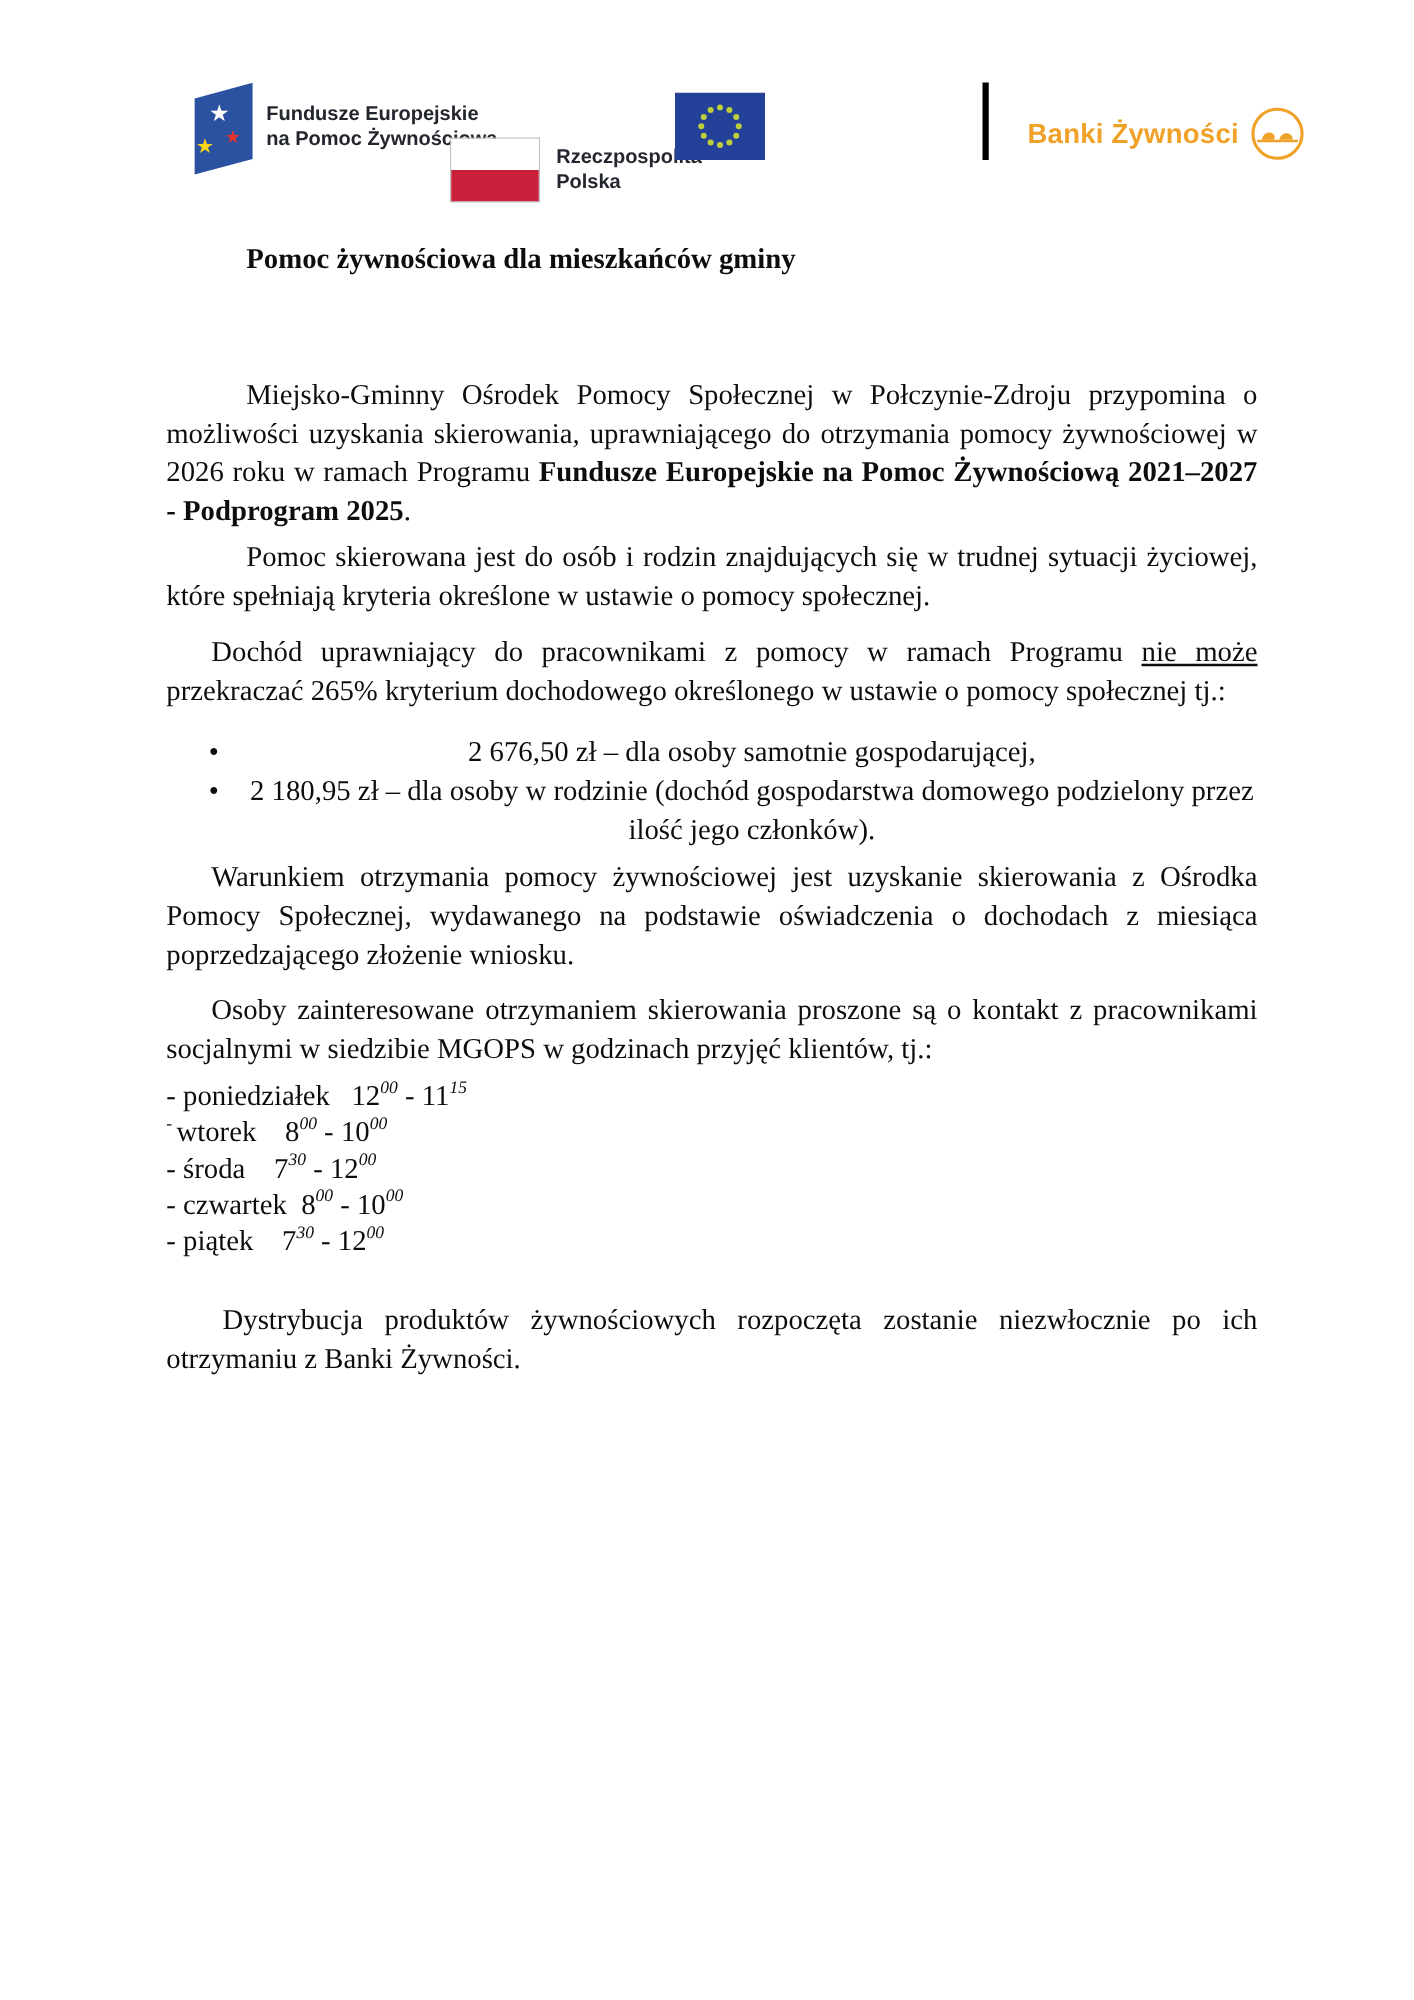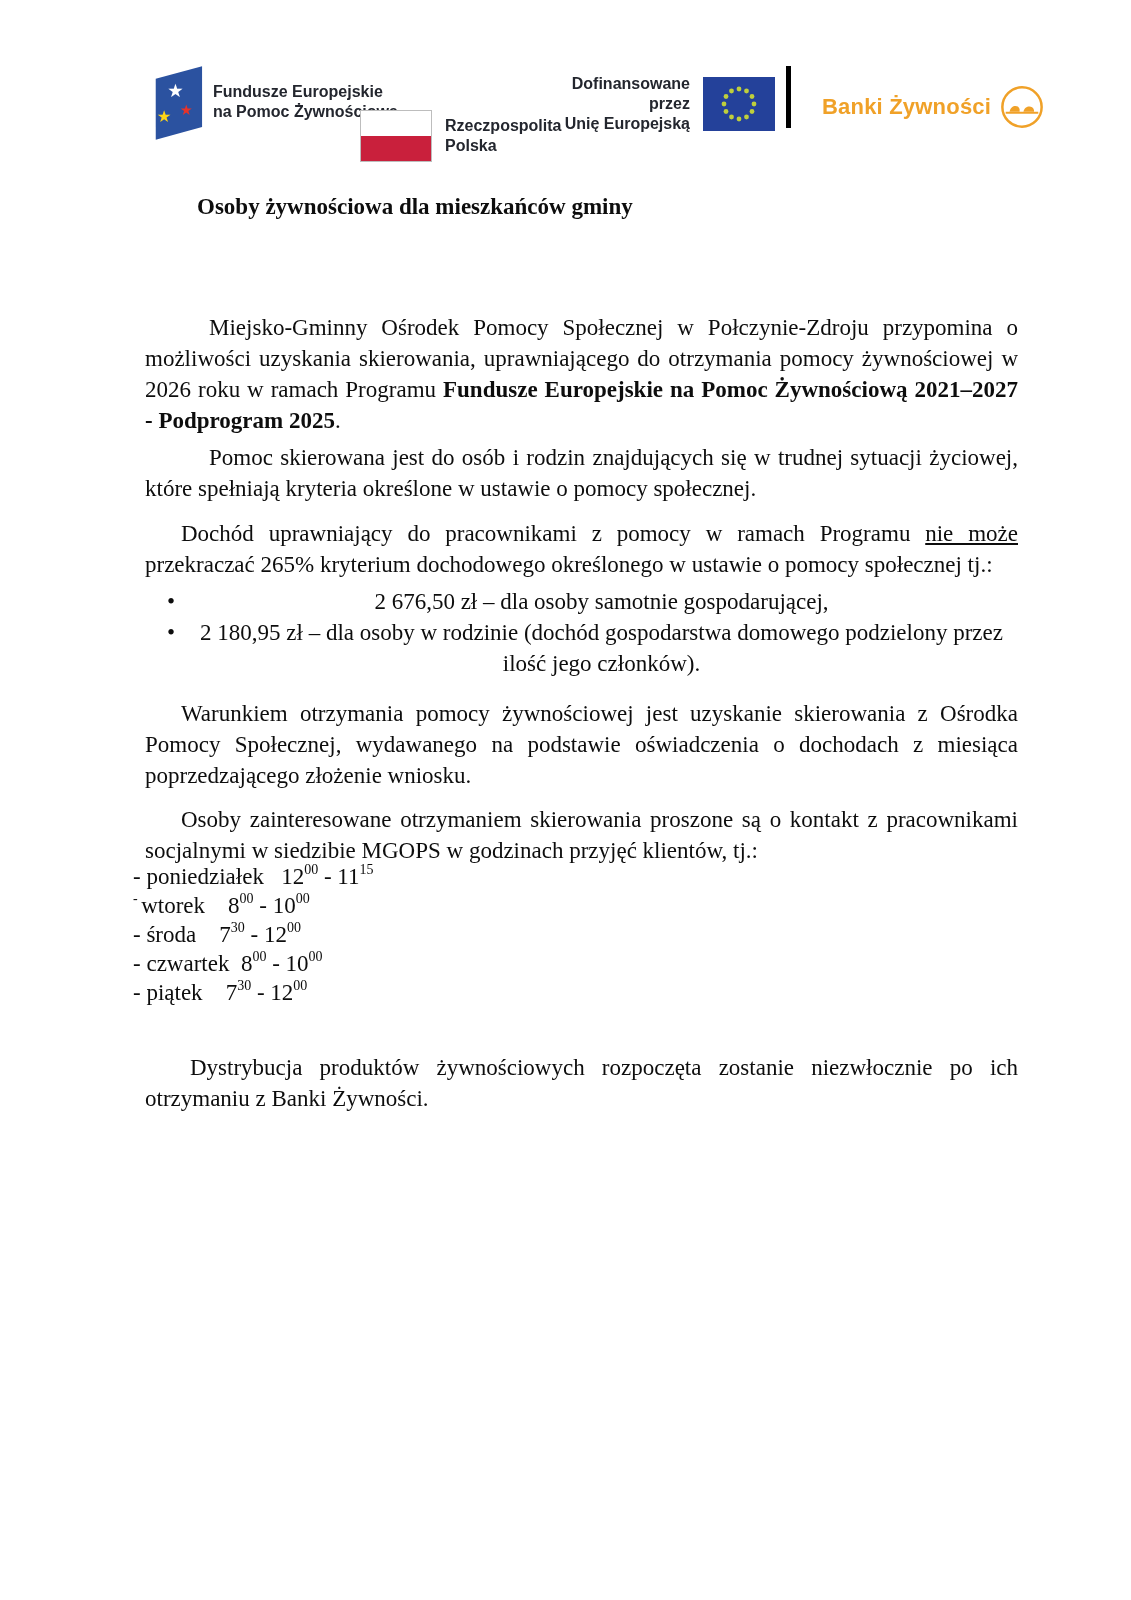--- a/index.html
+++ b/index.html
@@ -24,21 +24,21 @@
   .lg-eu .lg-text{text-align:right;width:150px;}
   .divider{position:absolute;left:786px;top:66px;width:5px;height:62px;background:var(--divider-black,#000);}
   .lg-banki{left:822px;top:84px;gap:8px;}
   .banki-label{font:700 22px "Liberation Sans","DejaVu Sans",sans-serif;color:var(--banki-orange,#f0a128);letter-spacing:.2px;}
   
   .title{
     position:absolute;left:197px;top:194px;margin:0;
     font-size:23px;font-weight:700;
   }
   .p{
-    position:absolute;left:133px;width:873px;margin:12px;
+    position:absolute;left:133px;width:873px;margin:0;
     font-size:23px;line-height:31px;text-align:justify;
   }
   .ind64{text-indent:64px;}
   .ind36{text-indent:36px;}
   .ind45{text-indent:45px;}
   #p1{top:300px;}
   #p2{top:430px;}
   #p3{top:506px;}
   #p4{top:686px;}
   #p5{top:792px;}
@@ -49,21 +49,21 @@
     list-style:none;margin:0;padding:0;
     font-size:23px;line-height:31px;text-align:center;
   }
   ul.bullets li{position:relative;padding-left:64px;}
   ul.bullets li::before{content:"\2022";position:absolute;left:34px;font-size:23px;}
   .schedule{
     position:absolute;left:133px;top:862px;
     font-size:23px;line-height:29px;
   }
   .sched-row{white-space:pre;height:29px;}
-  sup{font-size:14px;line-height:0;position:relative;top:-1px;vertical-align:super;}
+  sup{font-size:14px;line-height:0;position:relative;top:-1px;vertical-align:super;font-style:italic;}
 </style>
 </head>
 <body>
 
 <div class="page">
 
   <div class="lg lg-fundusze">
     <svg width="56" height="80" viewBox="0 0 58 82">
       <polygon points="8,17 56,4 56,67 8,80" fill="var(--fundusze-blue)"></polygon>
       <text x="20" y="36" font-size="19" fill="var(--star-white)">★</text>
@@ -81,24 +81,20 @@
       <div class="half poland-white"></div>
       <div class="half poland-red"></div>
     </div>
     <div class="lg-text">
       <div>Rzeczpospolita</div>
       <div>Polska</div>
     </div>
   </div>
 
   <div class="lg lg-eu">
-    <div class="lg-text">
-      <div>Dofinansowane przez</div>
-      <div>Unię Europejską</div>
-    </div>
     <svg width="72" height="54" viewBox="0 0 72 54">
       <rect x="0" y="0" width="72" height="54" fill="var(--eu-blue)"></rect>
       <g fill="var(--eu-star)">
         <circle cx="36" cy="12" r="2.4"></circle>
           <circle cx="43.5" cy="14" r="2.4"></circle>
         <circle cx="49" cy="19.5" r="2.4"></circle>
           <circle cx="51" cy="27" r="2.4"></circle>
         <circle cx="49" cy="34.5" r="2.4"></circle>
           <circle cx="43.5" cy="40" r="2.4"></circle>
         <circle cx="36" cy="42" r="2.4"></circle>
@@ -116,21 +112,21 @@
   <div class="lg lg-banki">
     <span class="banki-label">Banki Żywności</span>
     <svg width="46" height="46" viewBox="0 0 48 48">
       <circle cx="24" cy="24" r="20.5" fill="none" stroke="var(--banki-orange)" stroke-width="2.6"></circle>
       <line x1="7" y1="30" x2="41" y2="30" stroke="var(--banki-orange)" stroke-width="2"></line>
       <path d="M11 29 C12 22.5, 19.5 21, 21.5 26 L21.5 29 Z" fill="var(--banki-orange)"></path>
       <path d="M25.5 29 C26.5 23, 34.5 21.5, 36.5 27 L36.5 29 Z" fill="var(--banki-orange)"></path>
     </svg>
   </div>
 
-  <h1 class="title">Osoby żywnościowa dla mieszkańców gminy</h1>
+  <h1 class="title">Pomoc żywnościowa dla mieszkańców gminy</h1>
 
   <p class="p ind64" id="p1"><span>Miejsko-Gminny Ośrodek Pomocy Społecznej w Połczynie-Zdroju przypomina o możliwości uzyskania skierowania, uprawniającego do otrzymania pomocy żywnościowej w 2026 roku w ramach Programu </span><b>Fundusze Europejskie na Pomoc Żywnościową 2021–2027 - Podprogram 2025</b><span>.</span></p>
 
   <p class="p ind64" id="p2">Pomoc skierowana jest do osób i rodzin znajdujących się w trudnej sytuacji życiowej, które spełniają kryteria określone w ustawie o pomocy społecznej.</p>
 
   <p class="p ind36" id="p3"><span>Dochód uprawniający do pracownikami z pomocy w ramach Programu </span><span class="und">nie może</span><span> przekraczać 265% kryterium dochodowego określonego w ustawie o pomocy społecznej tj.:</span></p>
 
   <ul class="bullets">
     <li>2 676,50 zł – dla osoby samotnie gospodarującej,</li>
     <li>2 180,95 zł – dla osoby w rodzinie (dochód gospodarstwa domowego podzielony przez ilość jego członków).</li>

